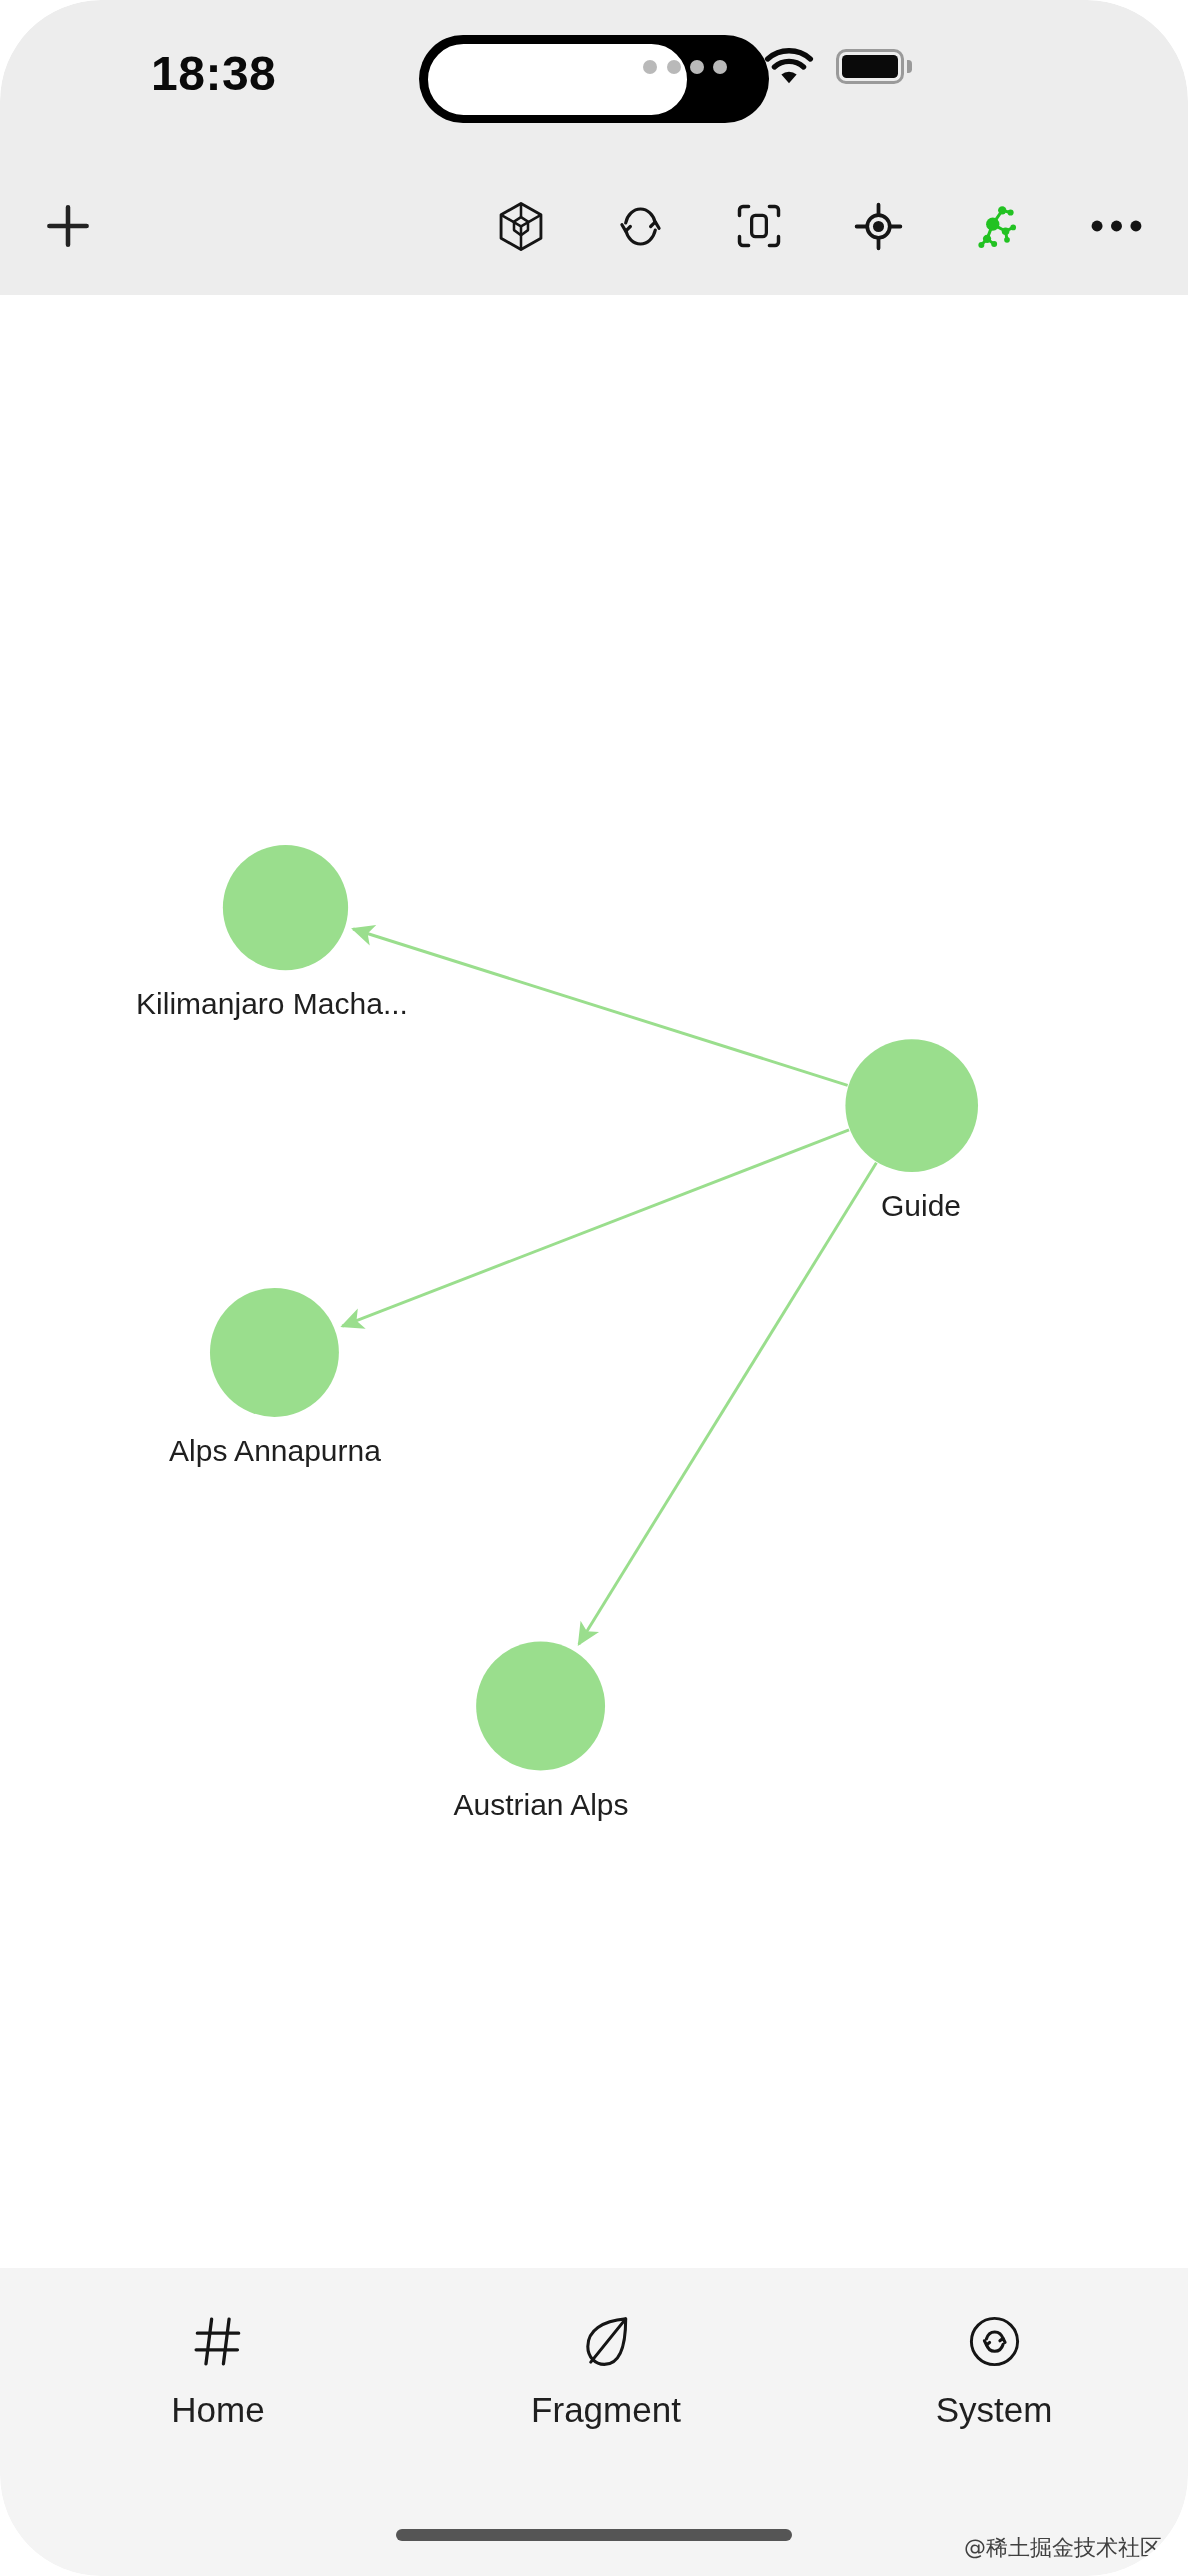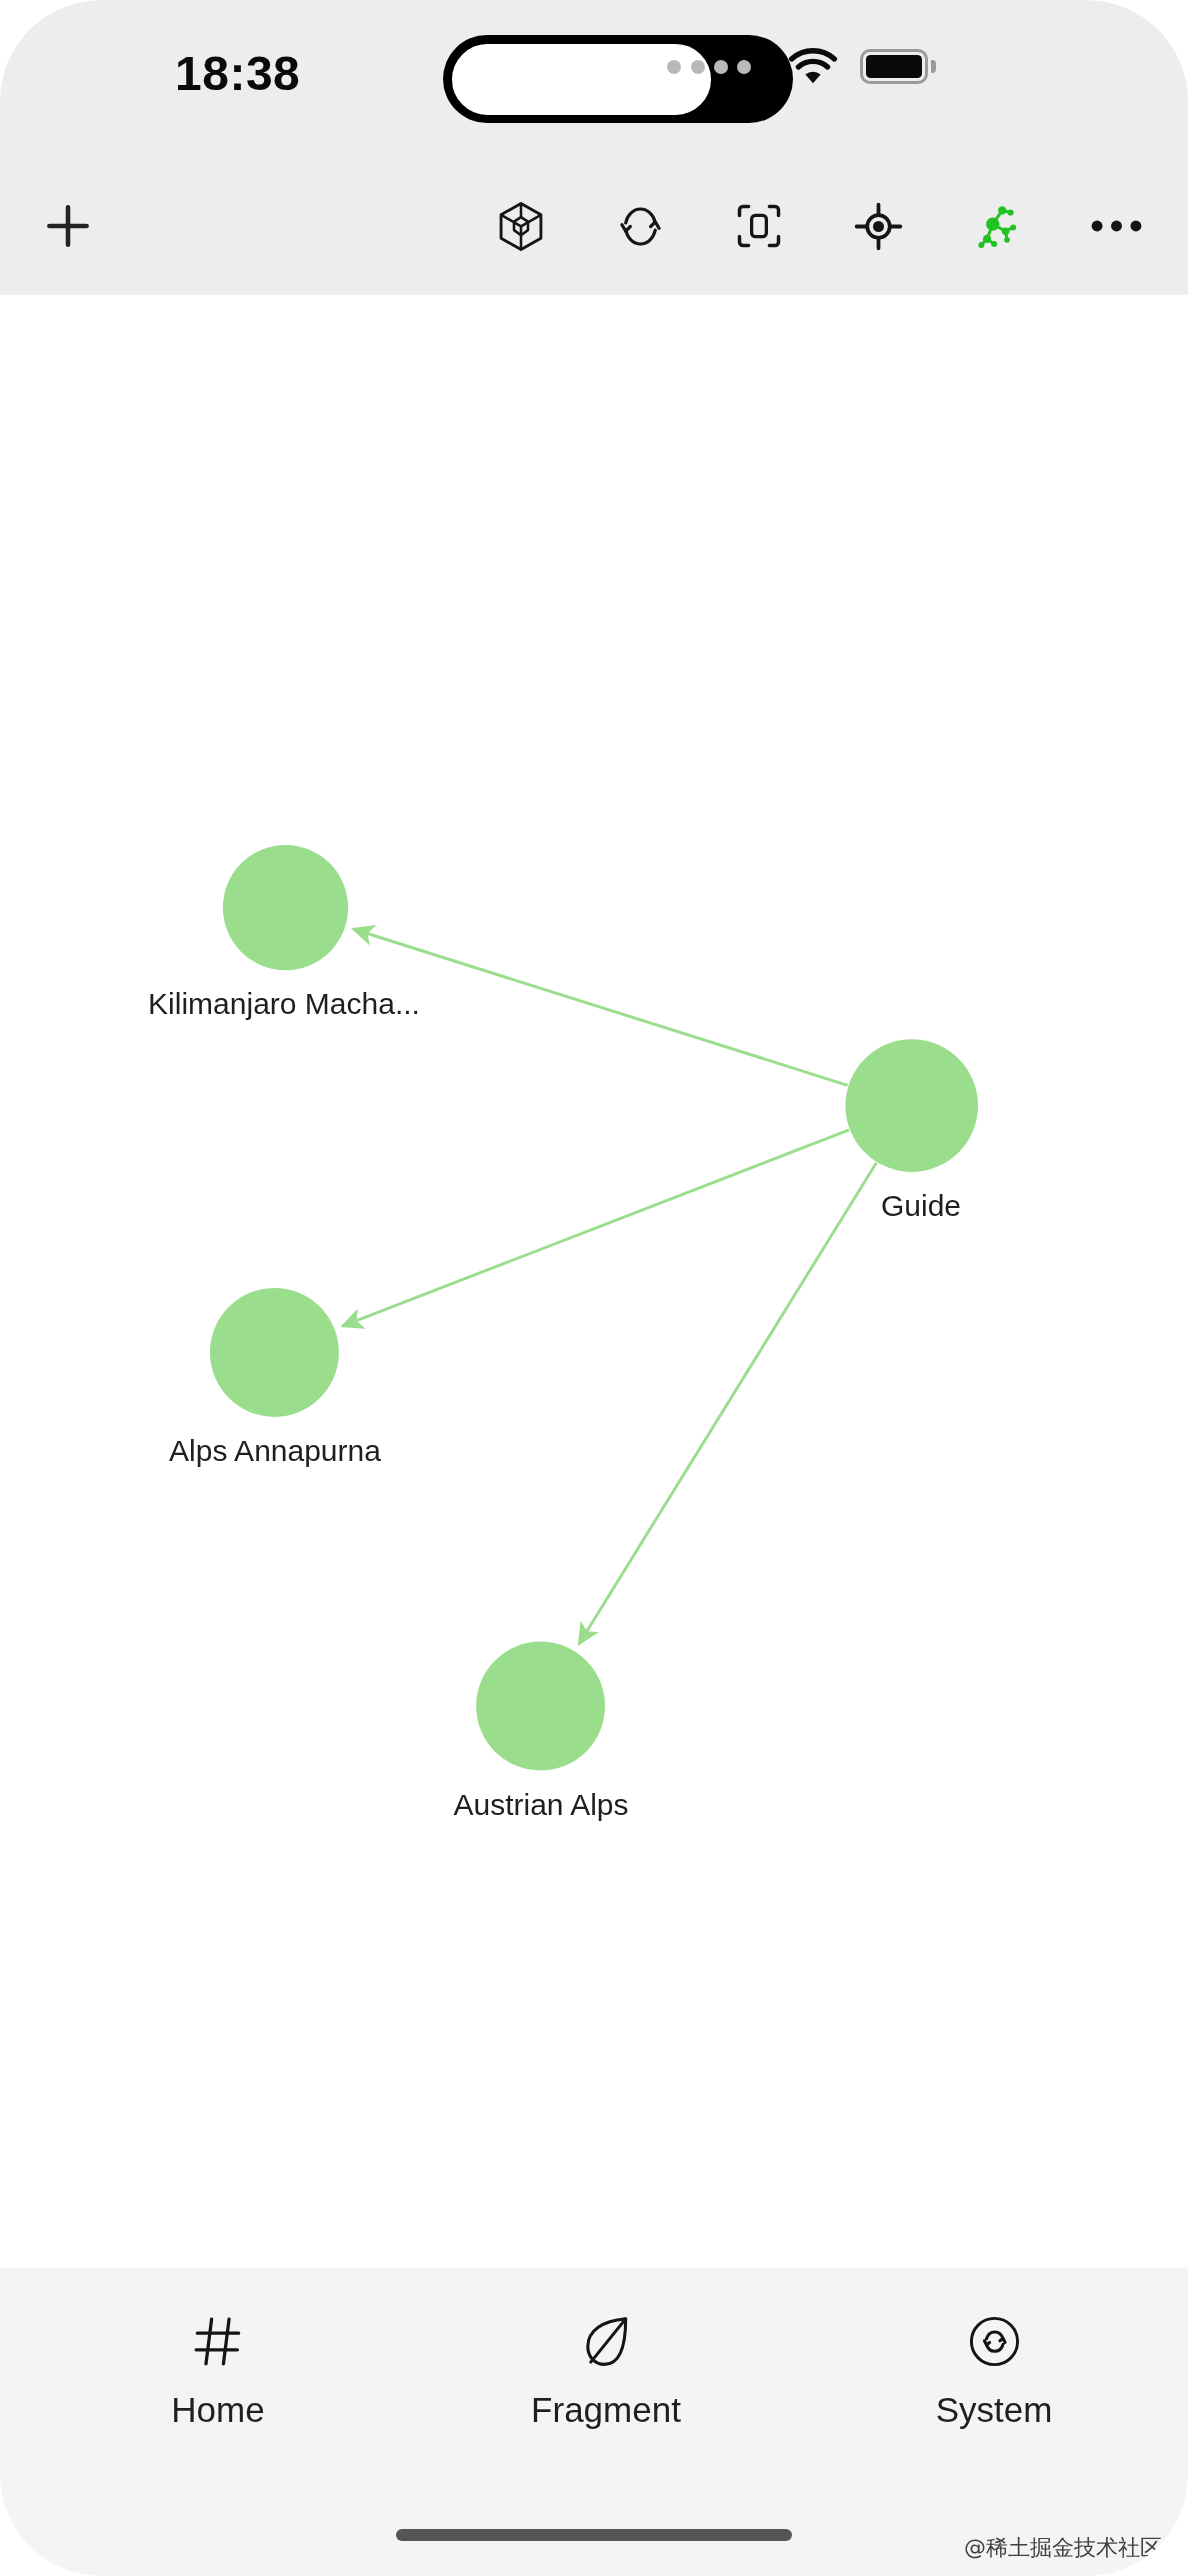--- a/index.html
+++ b/index.html
@@ -20,21 +20,21 @@
   
   #headerband {
     position:absolute; left:0; top:0;
     width:1188px; height:295px;
     background:#ededed;
     border-top-left-radius:101px;
     border-top-right-radius:101px;
   }
   #statusbar {
     position:absolute; left:0; top:0;
-    width:984px; height:157px;margin-left:24px;
+    width:984px; height:157px;
   }
   #clock {
     position:absolute; left:151px; top:46px;
     font-size:48px; font-weight:700; color:#0a0a0a;
     letter-spacing:0.5px;
   }
   
   #island {
     position:absolute; left:419px; top:35px;
     width:350px; height:88px;
@@ -255,21 +255,21 @@
           <line x1="951.6187454789996" y1="942.0957269173506" x2="628.5358781802607" y2="1464.800514705881" stroke="#9ade8d" stroke-width="3.2" marker-end="url(#arrow)"></line>
         </g>
       <g id="nodes-layer">
           <circle cx="310" cy="665" r="68" fill="#9ade8d"></circle>
           <circle cx="990" cy="880" r="72" fill="#9ade8d"></circle>
           <circle cx="298" cy="1148" r="70" fill="#9ade8d"></circle>
           <circle cx="587" cy="1532" r="70" fill="#9ade8d"></circle>
         </g>
     </svg>
     <div id="labels-layer">
-        <div class="node-label" style="left: 284px; top: 692px;">Kilimanjaro Macha...</div>
+        <div class="node-label" style="left: 272px; top: 692px;">Kilimanjaro Macha...</div>
         <div class="node-label" style="left: 921px; top: 894px;">Guide</div>
         <div class="node-label" style="left: 275px; top: 1139px;">Alps Annapurna</div>
         <div class="node-label" style="left: 541px; top: 1493px;">Austrian Alps</div>
       </div>
   </div>
 
   <div id="tabbar">
 
     <div class="tab">
       <div class="ico">

